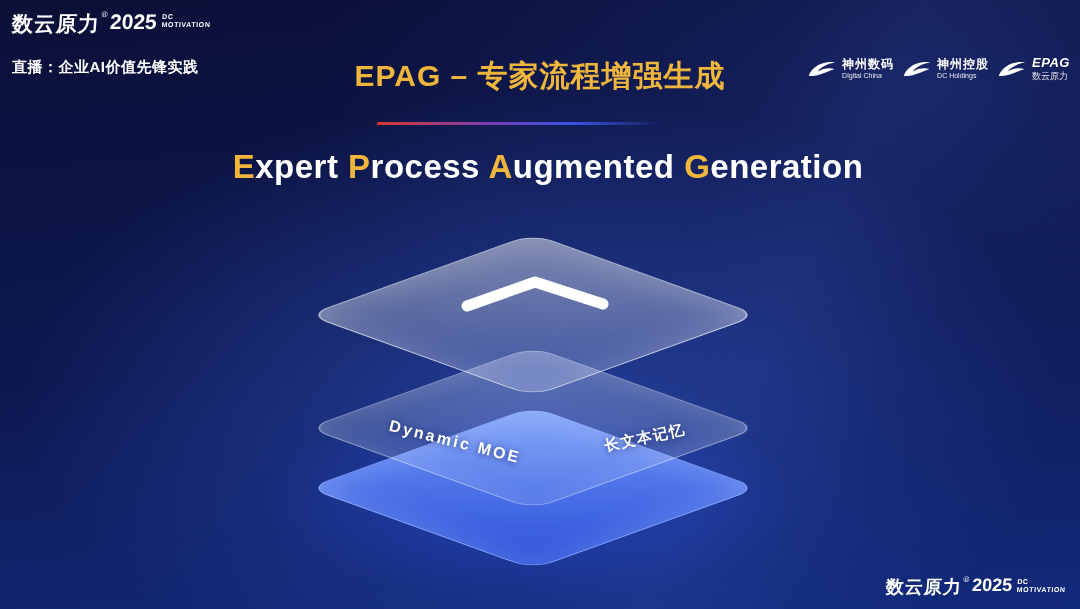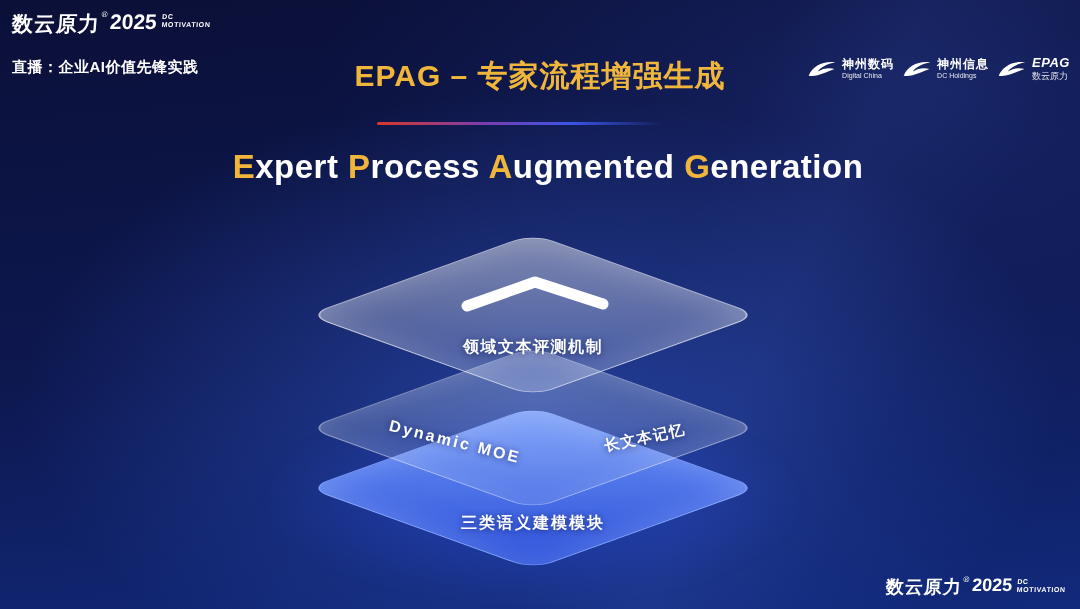--- a/index.html
+++ b/index.html
@@ -103,21 +103,21 @@
         <span class="logo-en">Digital China</span>
       </span>
     </div>
     <div class="logo">
       <span class="swoosh">
         <svg viewBox="0 0 36 24" width="30" height="22">
             <path d="M2 20 C7 8 20 2 34 4 C24 6 16 10 13 15 C19 11 27 10 33 12 C24 15 12 22 2 20 Z" fill="#ffffff"></path>
           </svg>
       </span>
       <span class="logo-text">
-        <span class="logo-cn">神州信息</span>
+        <span class="logo-cn">神州控股</span>
         <span class="logo-en">DC Holdings</span>
       </span>
     </div>
     <div class="logo logo-dcits">
       <span class="swoosh">
         <svg viewBox="0 0 36 24" width="30" height="22">
             <path d="M2 20 C7 8 20 2 34 4 C24 6 16 10 13 15 C19 11 27 10 33 12 C24 15 12 22 2 20 Z" fill="#ffffff"></path>
           </svg>
       </span>
       <span class="logo-text">
@@ -134,24 +134,22 @@
   <div class="floor-glow"></div>
   <div class="diamond d-bot"></div>
   <div class="diamond d-mid"></div>
   <div class="diamond d-top"></div>
 
   <div class="chevron">
     <svg viewBox="0 0 160 45" width="160" height="45">
       <polyline points="12,34 80,10 148,32" fill="none" stroke="#ffffff" stroke-width="11" stroke-linecap="round" stroke-linejoin="round"></polyline>
     </svg>
   </div>
-  <div class="lbl lbl-top">领域文本评测机制</div>
   <div class="lbl lbl-dyn">Dynamic MOE</div>
   <div class="lbl lbl-long">长文本记忆</div>
-  <div class="lbl lbl-bot">三类语义建模模块</div>
 
   <div class="brand brand-bottom">
     <span class="brand-name">数云原力</span>
     <sup class="brand-reg">®</sup>
     <span class="brand-year">2025</span>
     <span class="brand-sub">
       <span>DC</span>
       <span>MOTIVATION</span>
     </span>
   </div>

